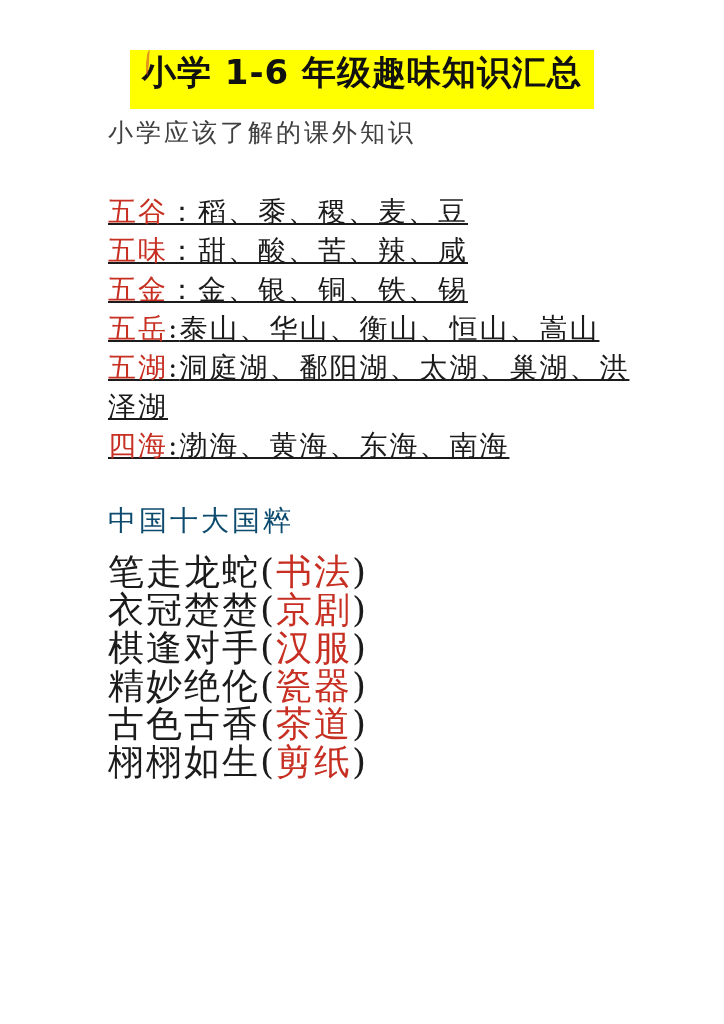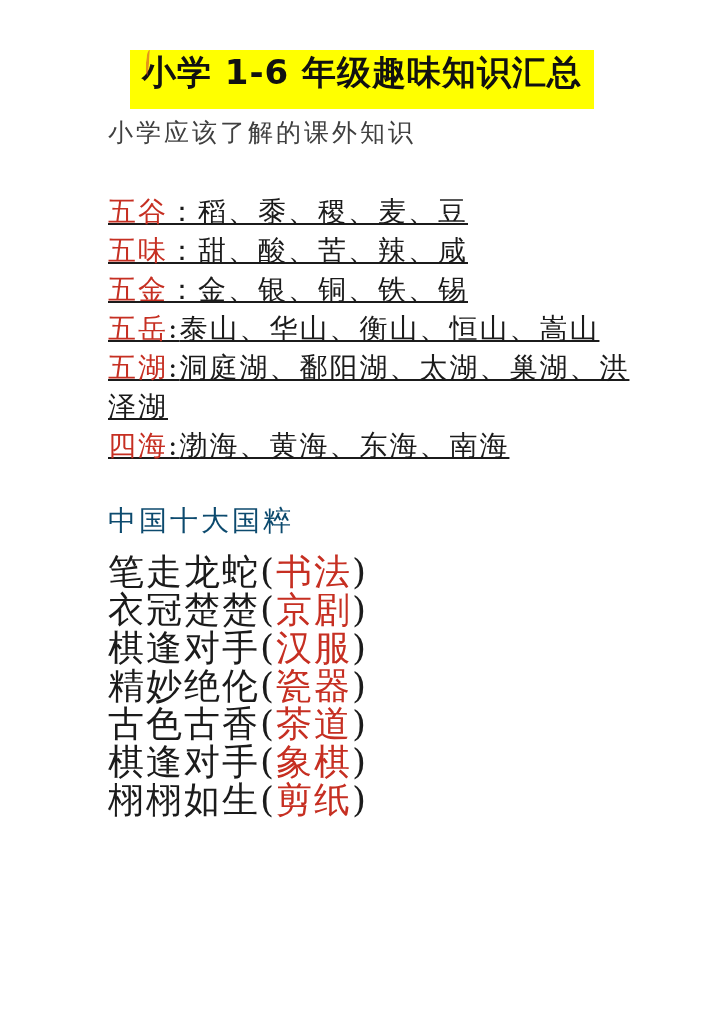--- a/index.html
+++ b/index.html
@@ -127,20 +127,17 @@
     <div class="e-item">
       <span>棋逢对手</span><span class="e-paren">(</span><span class="e-term">汉服</span><span class="e-paren">)</span>
     </div>
     <div class="e-item">
       <span>精妙绝伦</span><span class="e-paren">(</span><span class="e-term">瓷器</span><span class="e-paren">)</span>
     </div>
     <div class="e-item">
       <span>古色古香</span><span class="e-paren">(</span><span class="e-term">茶道</span><span class="e-paren">)</span>
     </div>
     <div class="e-item">
-      <span>棋逢对手</span><span class="e-paren">(</span><span class="e-term">象棋</span><span class="e-paren">)</span>
-    </div>
-    <div class="e-item">
       <span>栩栩如生</span><span class="e-paren">(</span><span class="e-term">剪纸</span><span class="e-paren">)</span>
     </div>
   </div>
 
 </div>
 
 </body></html>

